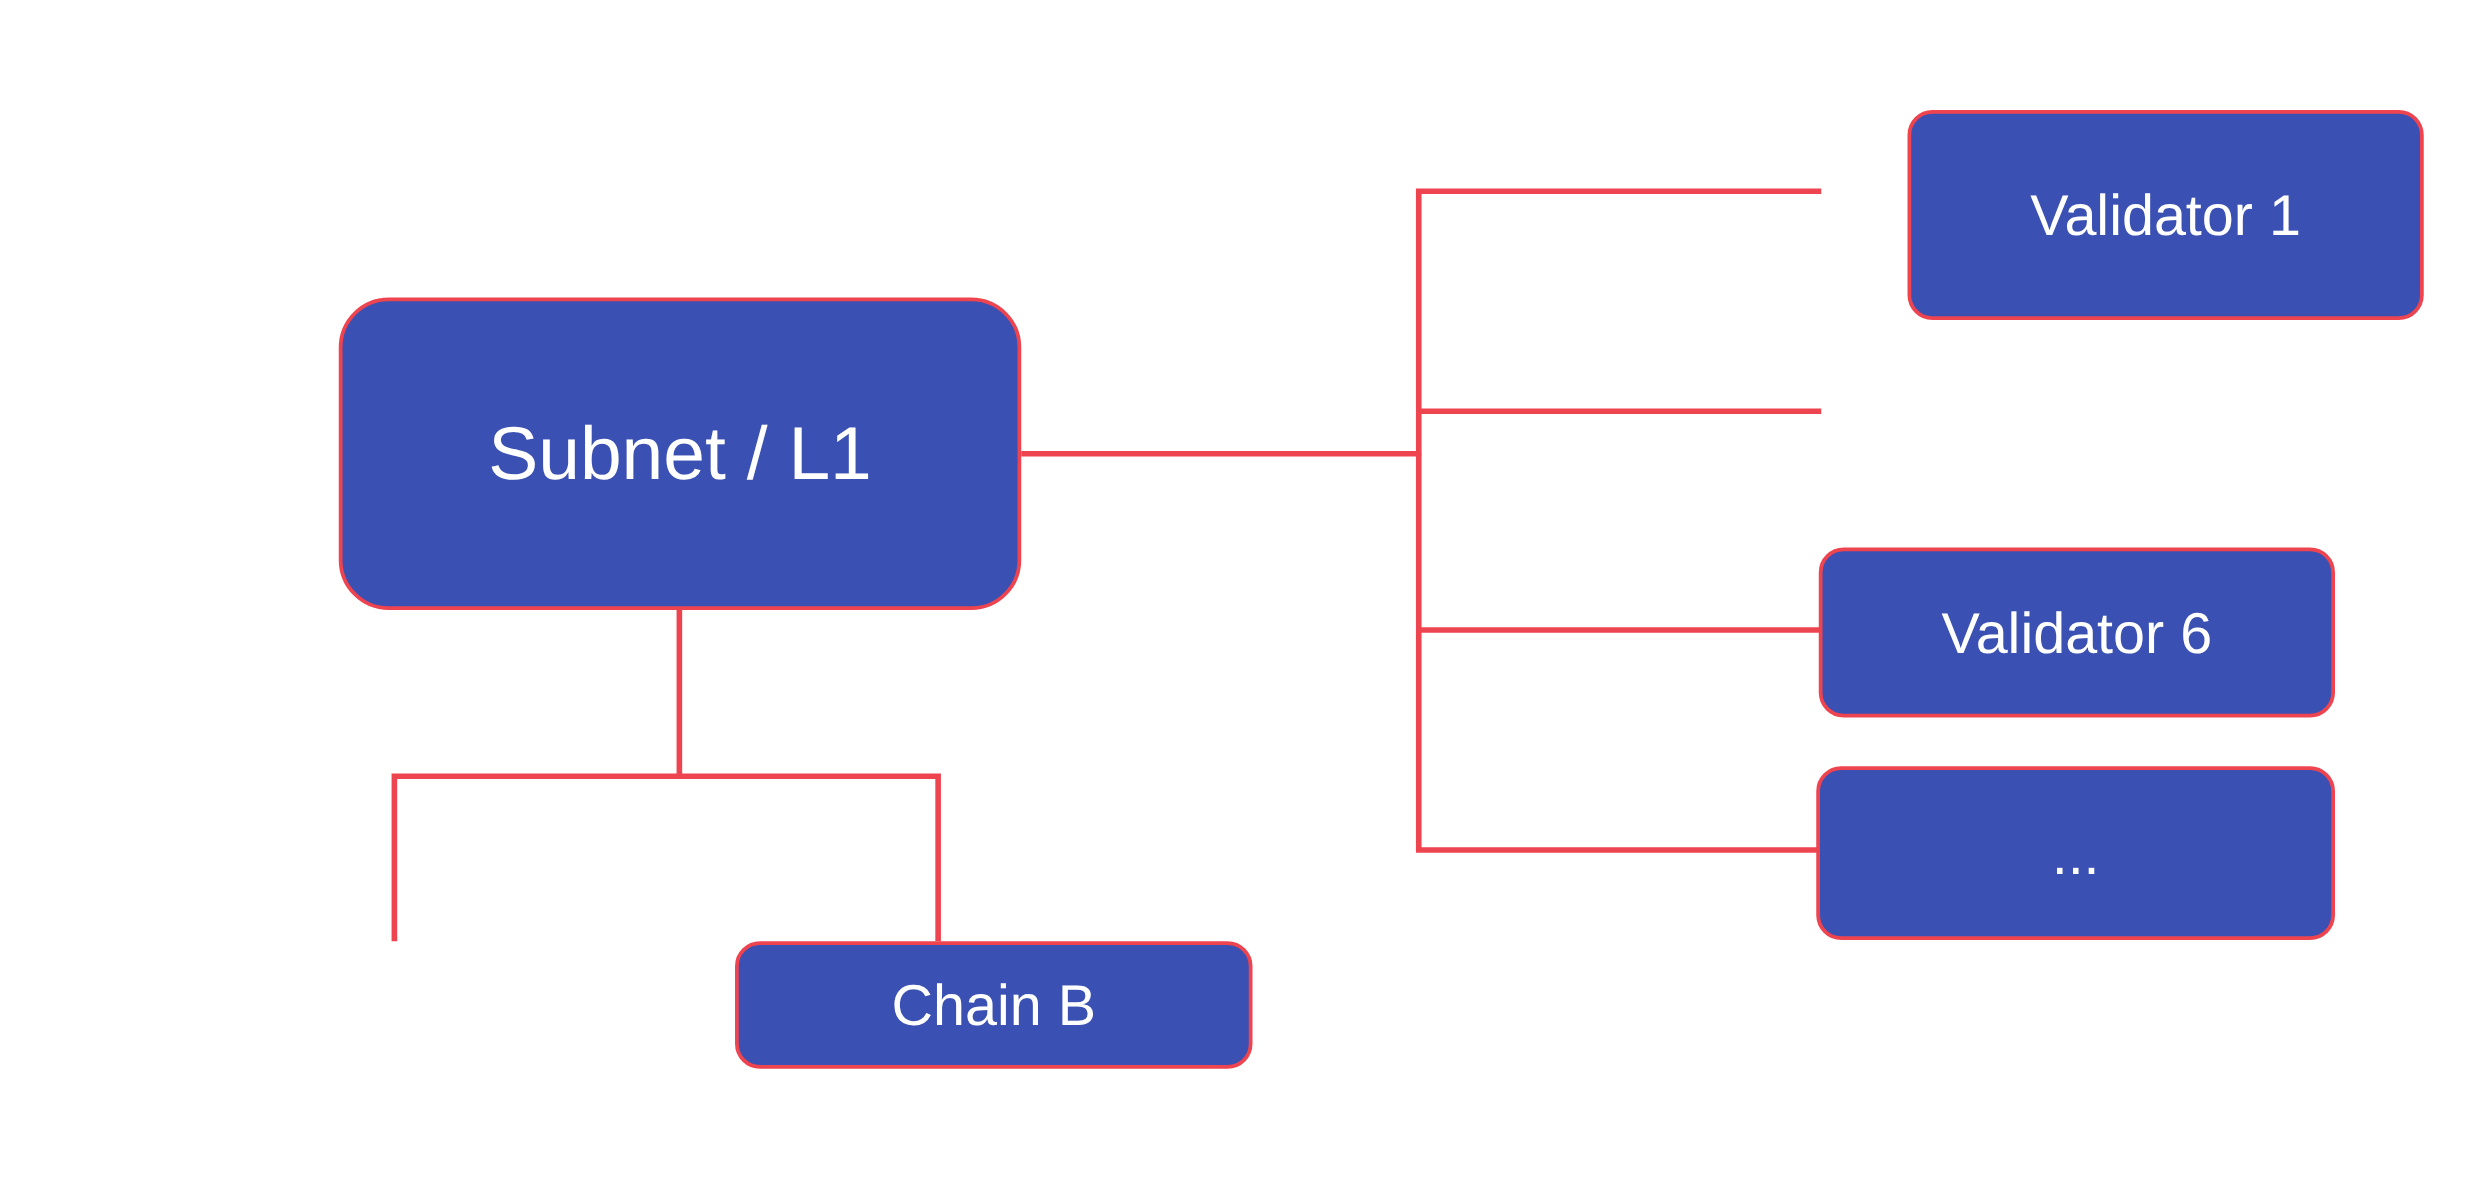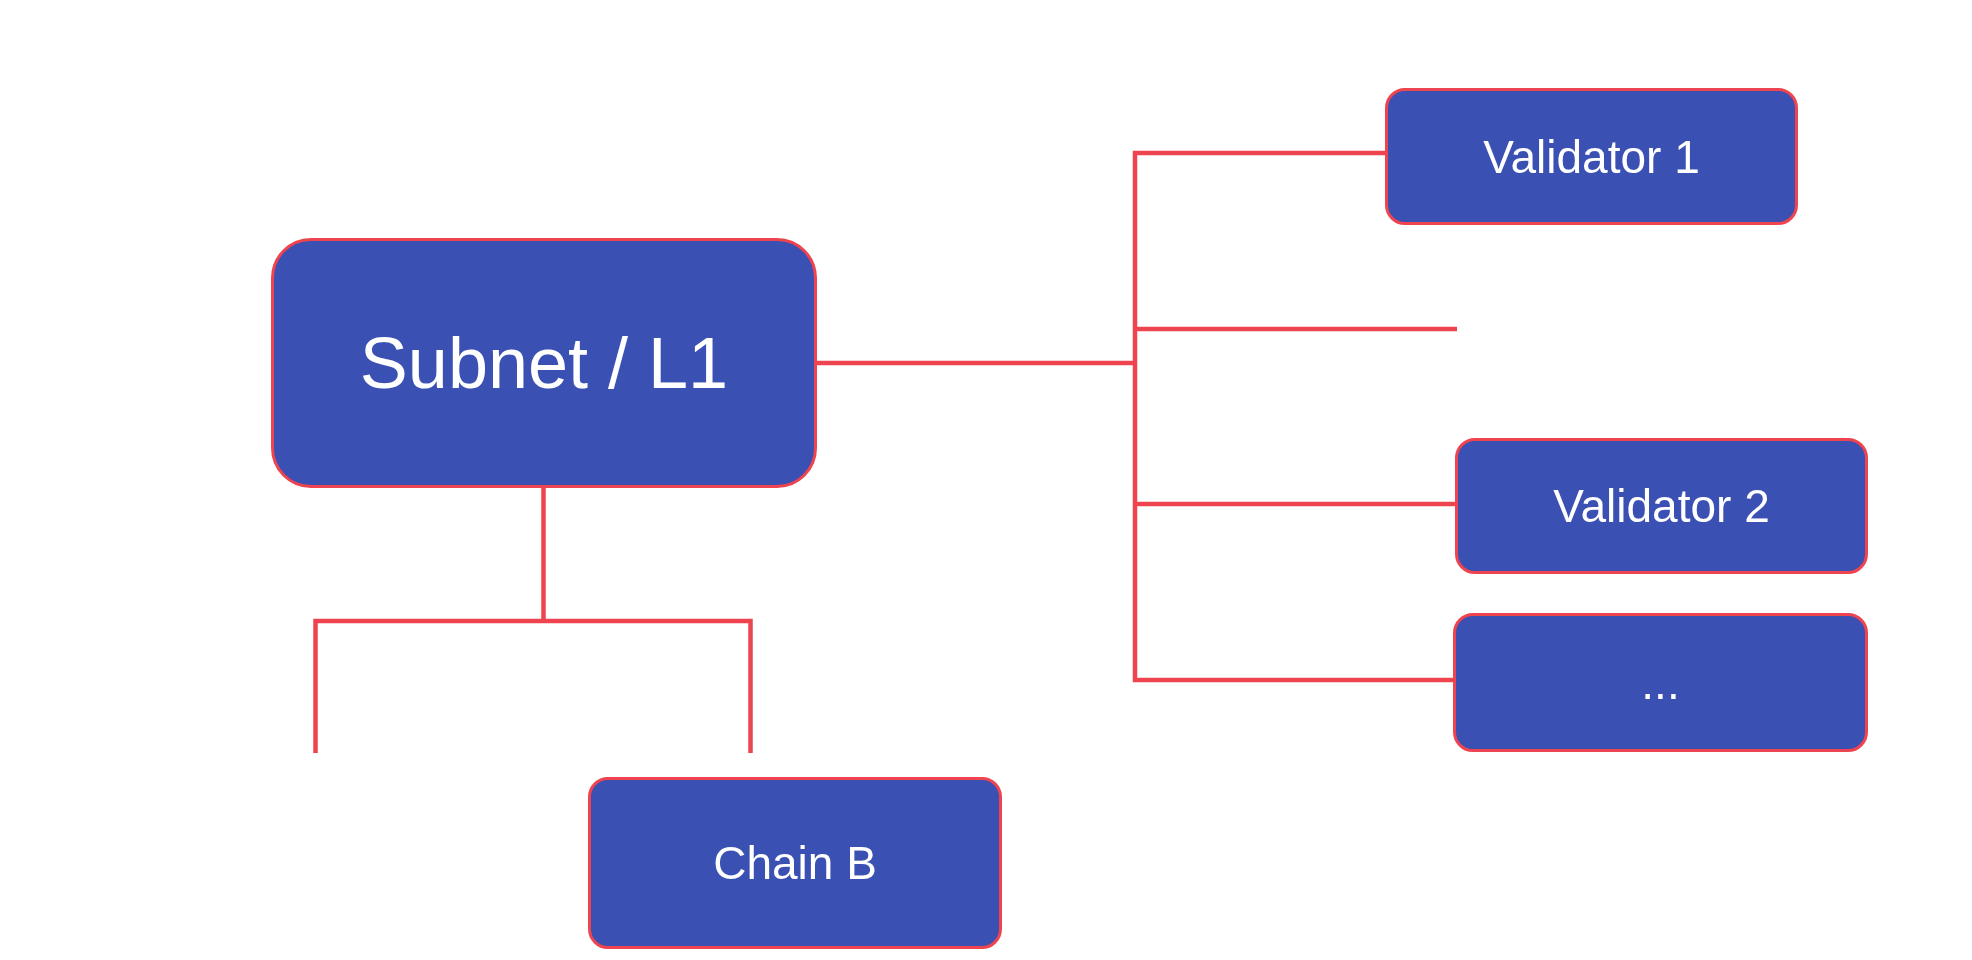--- a/index.html
+++ b/index.html
@@ -42,29 +42,29 @@
     text-align: center;
     line-height: 1;
     user-select: none;
   }
   .node-subnet {
     left: 271px;
     top: 238px;
     width: 546px;
     height: 250px;
     border-radius: 40px;
-    font-size: 72px;
+    font-size: 60px;
   }
   .node-small {
     border-radius: 20px;
     font-size: 46px;
   }
   .node-chain-a   { left: 112px;  top: 753px; width: 412px; height: 134px; }
-  .node-chain-b   { left: 588px;  top: 753px; width: 414px; height: 172px; margin-top: 24px; }
-  .node-val-1     { left: 1385px; top: 88px;  width: 413px; height: 137px; }
+  .node-chain-b   { left: 588px;  top: 753px; width: 414px; height: 102px; }
+  .node-val-1     { left: 1526px; top: 88px;  width: 413px; height: 168px; }
   .node-val-2     { left: 1455px; top: 263px; width: 413px; height: 133px; }
   .node-val-3     { left: 1455px; top: 438px; width: 413px; height: 136px; }
   .node-val-more  { left: 1453px; top: 613px; width: 415px; height: 139px; }
 </style>
 </head>
 <body>
 
 <div class="stage">
 
   <svg class="edges-svg" viewBox="0 0 1972 960" xmlns="http://www.w3.org/2000/svg">
@@ -90,20 +90,20 @@
   <div class="node node-small node-chain-b">
     <span>Chain B</span>
   </div>
 
   <div class="node node-small node-val-1">
     <span>Validator 1</span>
   </div>
 
 
   <div class="node node-small node-val-3">
-    <span>Validator 2</span>
+    <span>Validator 6</span>
   </div>
 
   <div class="node node-small node-val-more">
     <span>...</span>
   </div>
 
 </div>
 
 </body></html>

